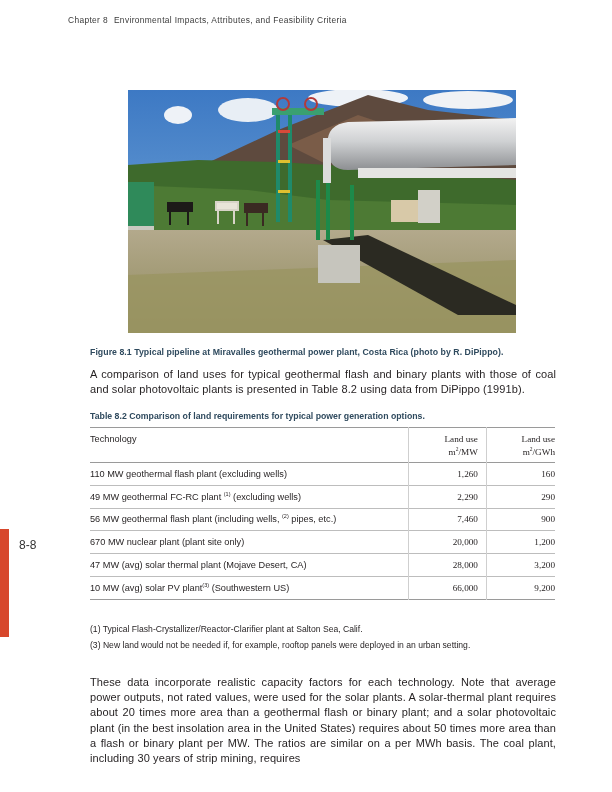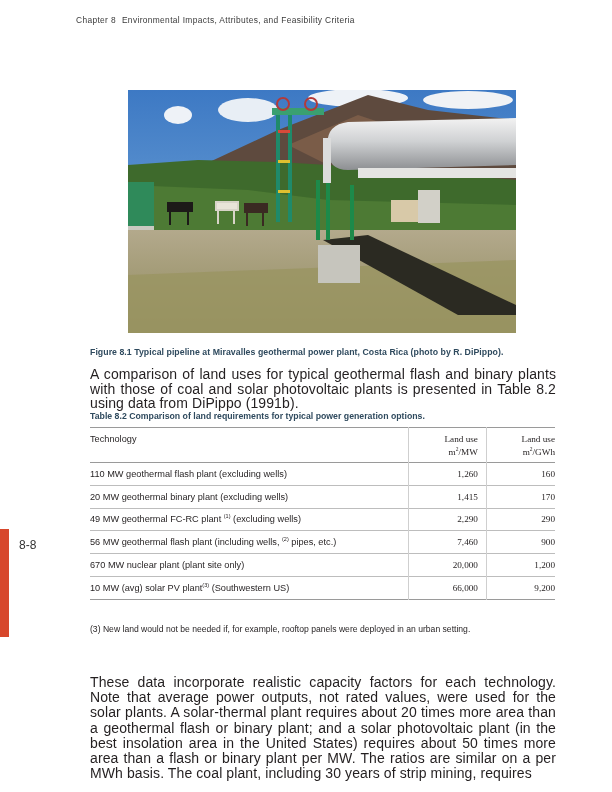--- a/index.html
+++ b/index.html
@@ -1,27 +1,27 @@
 <!DOCTYPE html>
 <html><head>
 <meta charset="utf-8">
 <style>
   html, body { margin:0; padding:0; background:#ffffff; }
   body { width:612px; height:792px; position:relative; overflow:hidden;
          font-family:"Liberation Sans", sans-serif; color:#231f20; }
-  .running-head { position:absolute; left:76px; top:15px; font-size:8.4px; letter-spacing:0.35px; color:#3a3a3a; white-space:nowrap; }
+  .running-head { position:absolute; left:68px; top:15px; font-size:8.4px; letter-spacing:0.35px; color:#3a3a3a; white-space:nowrap; }
   .running-head .sp { display:inline-block; width:6px; }
   .side-bar { position:absolute; left:0; top:529px; width:9px; height:108px; background:#d7472c; }
   .page-num { position:absolute; left:19px; top:538px; font-size:12px; color:#333; }
 
   .photo { position:absolute; left:128px; top:90px; width:388px; height:243px; overflow:hidden; }
   .photo svg { display:block; }
 
   .fig-caption { position:absolute; left:90px; top:347px; font-size:9.3px; font-weight:bold; color:#2f4a5e; letter-spacing:0.05px; white-space:nowrap; transform:scaleX(0.94); transform-origin:left; }
-  .para { position:absolute; left:90px; width:466px; font-size:14px; line-height:14.6px; color:#231f20; text-align:justify; letter-spacing:0.1px; }
+  .para { position:absolute; left:90px; width:466px; font-size:11px; line-height:14.6px; color:#231f20; text-align:justify; letter-spacing:0.1px; }
   .para1 { top:367px; }
   .para2 { top:675px; line-height:15.2px; }
 
   .tbl-caption { position:absolute; left:90px; top:411px; font-size:9.3px; font-weight:bold; color:#2f4a5e; white-space:nowrap; transform:scaleX(0.94); transform-origin:left; }
   table.land { position:absolute; left:90px; top:427px; width:465px; border-collapse:collapse; font-size:9.2px; color:#231f20; }
   table.land th, table.land td { padding:0 8px; }
   table.land thead tr { border-top:1.4px solid #9a9a9a; border-bottom:1.4px solid #9a9a9a; }
   table.land th { font-weight:normal; vertical-align:top; padding-top:5px; height:29px; line-height:13px; }
   table.land th.tech { text-align:left; padding-left:0; }
   table.land th.num, table.land td.num { text-align:right;font-family:Liberation Serif, serif; }
@@ -110,44 +110,45 @@
       <th class="num c3"><span>Land use</span><br><span>m</span><sup>2</sup><span>/GWh</span></th>
     </tr>
   </thead>
   <tbody>
     <tr>
         <td class="c1"><span>110 MW geothermal flash plant (excluding wells)</span><sup></sup><span></span></td>
         <td class="num c2">1,260</td>
         <td class="num c3">160</td>
       </tr>
     <tr>
-        <td class="c1"><span>20 MW geothermal binary plant (excluding wells)</span><sup></sup><span></span></td>
-        <td class="num c2">1,415</td>
-        <td class="num c3">170</td>
-      </tr>
-    <tr>
         <td class="c1"><span>49 MW geothermal FC-RC plant </span><sup>(1)</sup><span> (excluding wells)</span></td>
         <td class="num c2">2,290</td>
         <td class="num c3">290</td>
       </tr>
     <tr>
         <td class="c1"><span>56 MW geothermal flash plant (including wells, </span><sup>(2)</sup><span> pipes, etc.)</span></td>
         <td class="num c2">7,460</td>
         <td class="num c3">900</td>
       </tr>
     <tr>
         <td class="c1"><span>670 MW nuclear plant (plant site only)</span><sup></sup><span></span></td>
         <td class="num c2">20,000</td>
         <td class="num c3">1,200</td>
       </tr>
     <tr>
+        <td class="c1"><span>47 MW (avg) solar thermal plant (Mojave Desert, CA)</span><sup></sup><span></span></td>
+        <td class="num c2">28,000</td>
+        <td class="num c3">3,200</td>
+      </tr>
+    <tr>
         <td class="c1"><span>10 MW (avg) solar PV plant</span><sup>(3)</sup><span> (Southwestern US)</span></td>
         <td class="num c2">66,000</td>
         <td class="num c3">9,200</td>
       </tr>
   </tbody>
 </table>
 
 <div class="notes">
+  <div>(1) Typical Flash-Crystallizer/Reactor-Clarifier plant at Salton Sea, Calif.</div>
   <div>(3) New land would not be needed if, for example, rooftop panels were deployed in an urban setting.</div>
 </div>
 
 <div class="para para2">These data incorporate realistic capacity factors for each technology. Note that average power outputs, not rated values, were used for the solar plants. A solar-thermal plant requires about 20 times more area than a geothermal flash or binary plant; and a solar photovoltaic plant (in the best insolation area in the United States) requires about 50 times more area than a flash or binary plant per MW. The ratios are similar on a per MWh basis. The coal plant, including 30 years of strip mining, requires</div>
 
 </body></html>

